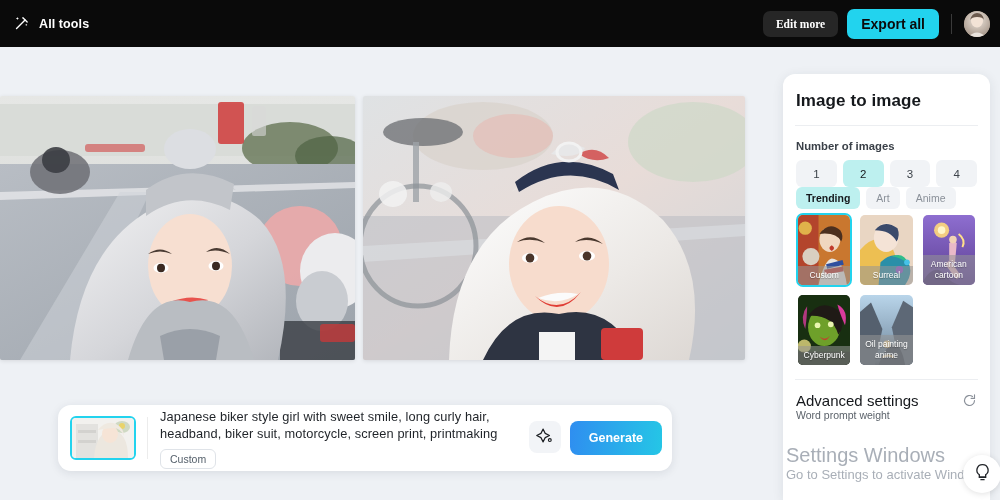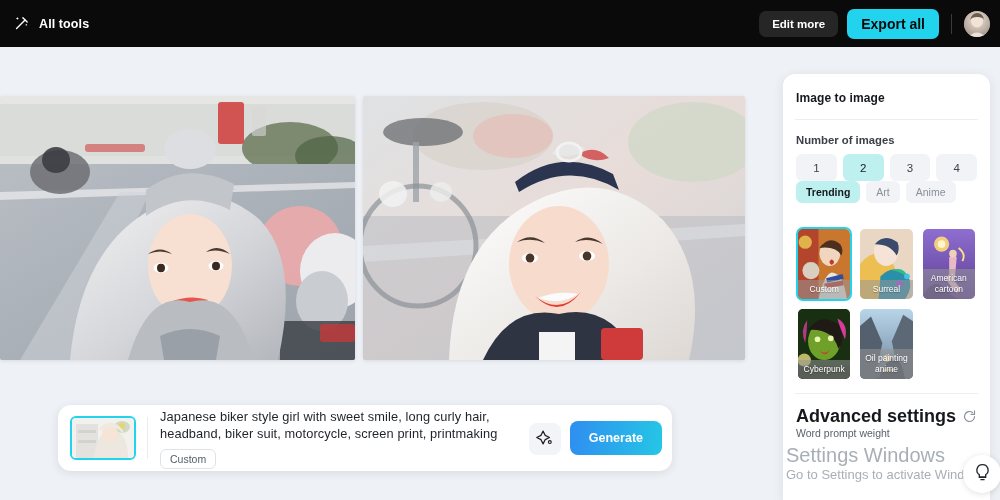--- a/index.html
+++ b/index.html
@@ -18,21 +18,21 @@
   }
   .topbar-left { display: flex; align-items: center; gap: 9px; padding-left: 13px; }
   .wand-icon { width: 17px; height: 17px; display: block; }
   .alltools-label { color: #ffffff; font-size: 12.5px; font-weight: bold; letter-spacing: .1px; }
   .topbar-right {
     margin-left: auto; display: flex; align-items: center; gap: 9px; padding-right: 10px;
   }
   .btn-editmore {
     background: #262626; color: #fff; font-size: 11.5px; font-weight: bold;
     border: none; border-radius: 7px; padding: 7px 13px; cursor: pointer;
-    font-family: Liberation Sans, sans-serif;
+    font-family: Liberation Serif, serif;
   }
   .btn-exportall {
     background: #22d3ee; color: #0b0b0b; font-size: 14px; font-weight: bold;
     border: none; border-radius: 7px; padding: 7px 14px; cursor: pointer;
     font-family: "Liberation Sans", sans-serif;
   }
   .topbar-divider { width: 1px; height: 20px; background: #3a3a3a; margin: 0 3px; }
   .avatar {
     width: 26px; height: 26px; border-radius: 50%; overflow: hidden;
     background: #b9a99a; display: block; position: relative;
@@ -62,50 +62,50 @@
   .prompt-sep { width: 1px; height: 42px; background: #ececec; margin: 0 12px 0 11px; flex: 0 0 auto; }
   .prompt-body { flex: 1 1 auto; min-width: 0; }
   .prompt-text {
     font-size: 12.8px; color: #1f2328; line-height: 17px; letter-spacing: .1px;
     max-width: 360px;
   }
   .prompt-tag {
     display: inline-block; margin-top: 7px; font-size: 10.5px; color: #55606b;
     border: 1px solid #dfe3e8; border-radius: 6px; padding: 3px 9px; background: #fff;
   }
-  .prompt-actions { display: flex; align-items: flex-end; gap: 9px; flex: 0 0 auto; }
+  .prompt-actions { display: flex; align-items: flex-start; gap: 9px; flex: 0 0 auto; }
   .spark-btn {
     width: 32px; height: 32px; border-radius: 8px; background: #f2f4f7;
     display: flex; align-items: center; justify-content: center; cursor: pointer; border: none;
   }
   .btn-generate {
     background: linear-gradient(95deg, #2f8ef0 0%, #25c6e6 100%);
     color: #fff; font-size: 12.5px; font-weight: bold; border: none;
     border-radius: 8px; padding: 10px 19px; cursor: pointer;
     font-family: "Liberation Sans", sans-serif;
   }
 
   
   .panel {
     position: absolute; left: 783px; top: 74px; width: 207px; height: 426px;
     background: #ffffff; border-radius: 12px 12px 0 0;
     box-shadow: 0 2px 12px rgba(30,40,60,.09); padding: 0 13px; overflow: hidden;
   }
-  .panel-title { font-size: 12px; font-weight: bold; color: #15181c; padding: 17px 0 14px 0; letter-spacing: .1px; }
+  .panel-title { font-size: 17px; font-weight: bold; color: #15181c; padding: 17px 0 14px 0; letter-spacing: .1px; }
   .panel-hr { height: 1px; background: #eceef1; margin: 0 -1px; }
   .section-label { font-size: 11.3px; color: #3a4048; margin: 14px 0 8px 0; font-weight: bold; }
   .num-row { display: flex; gap: 6px; }
   .num-btn {
     flex: 1 1 0; height: 27px; border-radius: 6px; background: #f1f3f6;
     display: flex; align-items: center; justify-content: center;
     font-size: 11.5px; color: #3d434a; cursor: pointer; border: none;
     font-family: "Liberation Sans", sans-serif;
   }
   .num-btn.sel { background: #bdf0ef; color: #15181c; }
-  .tab-row { display: flex; gap: 6px; margin-bottom: 24px; }
+  .tab-row { display: flex; gap: 6px; margin-bottom: 4px; }
   .style-tab {
     height: 22px; border-radius: 6px; background: #f1f3f6; padding: 0 10px;
     display: flex; align-items: center; font-size: 10.5px; color: #8a9099; cursor: pointer; border: none;
     font-family: "Liberation Sans", sans-serif;
   }
   .style-tab.sel { background: #bdf0ef; color: #15181c; font-weight: bold; }
   .style-grid { display: grid; grid-template-columns: repeat(3, 1fr); gap: 6px; }
   .style-card {
     position: relative; height: 74px; border-radius: 7px; overflow: hidden; cursor: pointer;
     border: 2px solid transparent;
@@ -113,21 +113,21 @@
   .style-card.sel { border-color: #22d3ee; }
   .style-art { position: absolute; inset: 0; }
   .style-name {
     position: absolute; left: 0; right: 0; bottom: 0;
     background: rgba(150,150,150,.55);
     color: #fff; font-size: 8.5px; text-align: center; line-height: 10.5px;
     padding: 4px 2px 5px 2px; text-shadow: 0 1px 1px rgba(0,0,0,.3);
   }
   .adv-hr { height: 1px; background: #eceef1; margin: 12px -1px 0 -1px; }
   .adv-row { display: flex; align-items: center; margin-top: 12px; }
-  .adv-title { font-size: 18px; font-weight: bold; color: #15181c; }
+  .adv-title { font-size: 15px; font-weight: normal; color: #15181c; }
   .reset-icon { margin-left: auto; width: 15px; height: 15px; cursor: pointer; }
   .adv-sub { font-size: 10.5px; color: #5b626a; }
 
   
   .watermark { position: absolute; left: 786px; top: 443px; width: 214px; pointer-events: none; }
   .wm-line1 { font-size: 20px; color: #9aa1ab; opacity: .85; line-height: 24px; white-space: nowrap; }
   .wm-line2 { font-size: 13px; color: #9aa1ab; opacity: .85; line-height: 16px; white-space: nowrap; }
 
   .help-btn {
     position: absolute; left: 963px; top: 455px; width: 38px; height: 38px;

